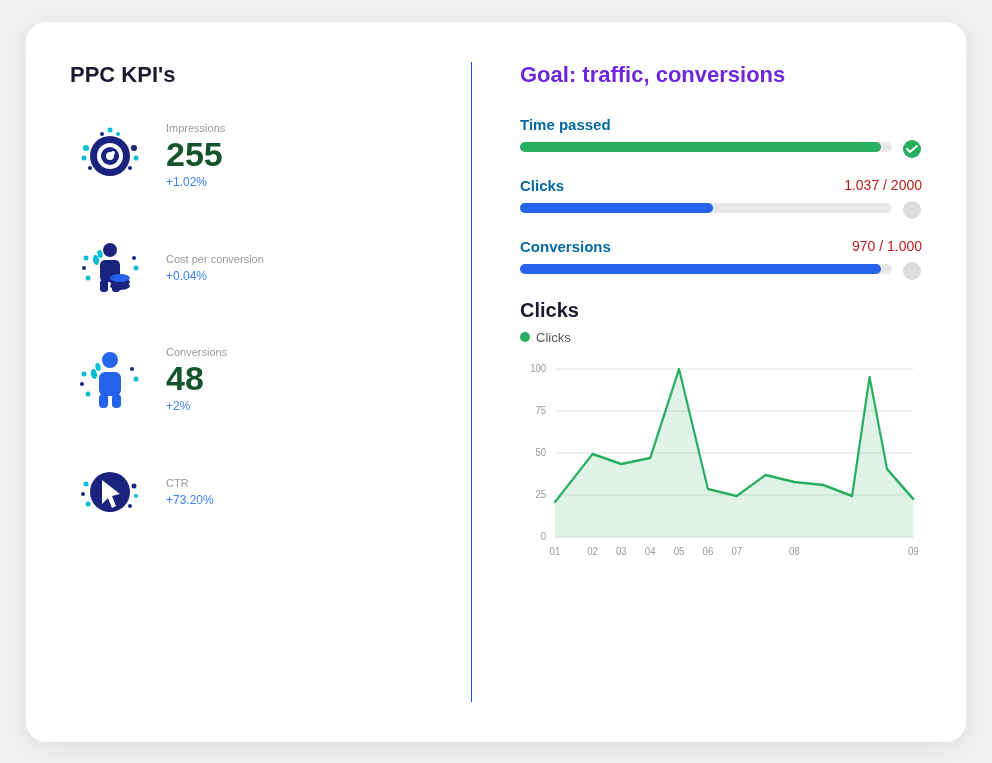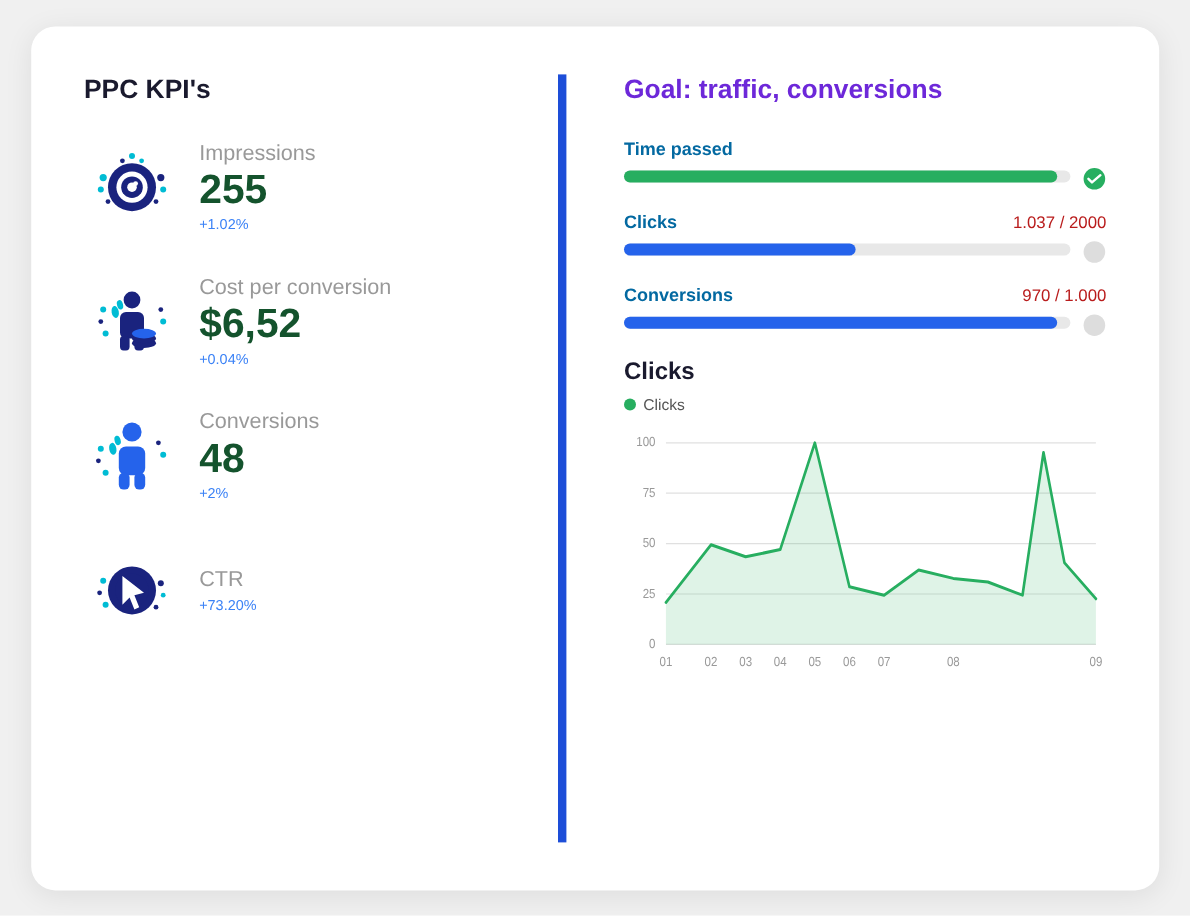--- a/index.html
+++ b/index.html
@@ -16,21 +16,21 @@
       border-radius: 20px;
       width: 940px;
       min-height: 720px;
       padding: 40px 44px;
       display: grid;
       grid-template-columns: 1fr 1fr;
       gap: 0 48px;
       box-shadow: 0 4px 24px rgba(0,0,0,0.08);
     }
     
-    .left-col { padding-right: 24px; border-right: 7px solid #1d4ed8; }
+    .left-col { padding-right: 24px; border-right: 1px solid #1d4ed8; }
     .section-title {
       font-size: 22px;
       font-weight: 700;
       color: #1a1a2e;
       margin-bottom: 28px;
     }
     .kpi-item {
       display: flex;
       align-items: center;
       margin-bottom: 32px;
@@ -39,21 +39,21 @@
     .kpi-icon {
       width: 80px;
       height: 80px;
       flex-shrink: 0;
       display: flex;
       align-items: center;
       justify-content: center;
     }
     .kpi-text { display: flex; flex-direction: column; }
     .kpi-label {
-      font-size: 18px;
+      font-size: 11px;
       color: #999;
       font-weight: 500;
       margin-bottom: 2px;
     }
     .kpi-value {
       font-size: 34px;
       font-weight: 700;
       color: #14532d;
       line-height: 1.1;
     }
@@ -205,21 +205,20 @@
           <rect x="26" y="48" width="8" height="12" rx="3" fill="#1a237e"></rect>
           <rect x="38" y="48" width="8" height="12" rx="3" fill="#1a237e"></rect>
 
           <ellipse cx="46" cy="54" rx="10" ry="4" fill="#1a237e"></ellipse>
           <ellipse cx="46" cy="50" rx="10" ry="4" fill="#1a237e"></ellipse>
           <ellipse cx="46" cy="46" rx="10" ry="4" fill="#2563eb"></ellipse>
         </svg>
       </div>
       <div class="kpi-text">
         <span class="kpi-label">Cost per conversion</span>
-        <span class="kpi-value">$6,52</span>
         <span class="kpi-change">+0.04%</span>
       </div>
     </div>
 
     <div class="kpi-item">
       <div class="kpi-icon">
         <svg width="72" height="72" viewBox="0 0 72 72" fill="none">
           <circle cx="10" cy="30" r="2.5" fill="#00bcd4"></circle>
           <circle cx="8" cy="40" r="2" fill="#1a237e"></circle>
           <circle cx="14" cy="50" r="2.5" fill="#00bcd4"></circle>

